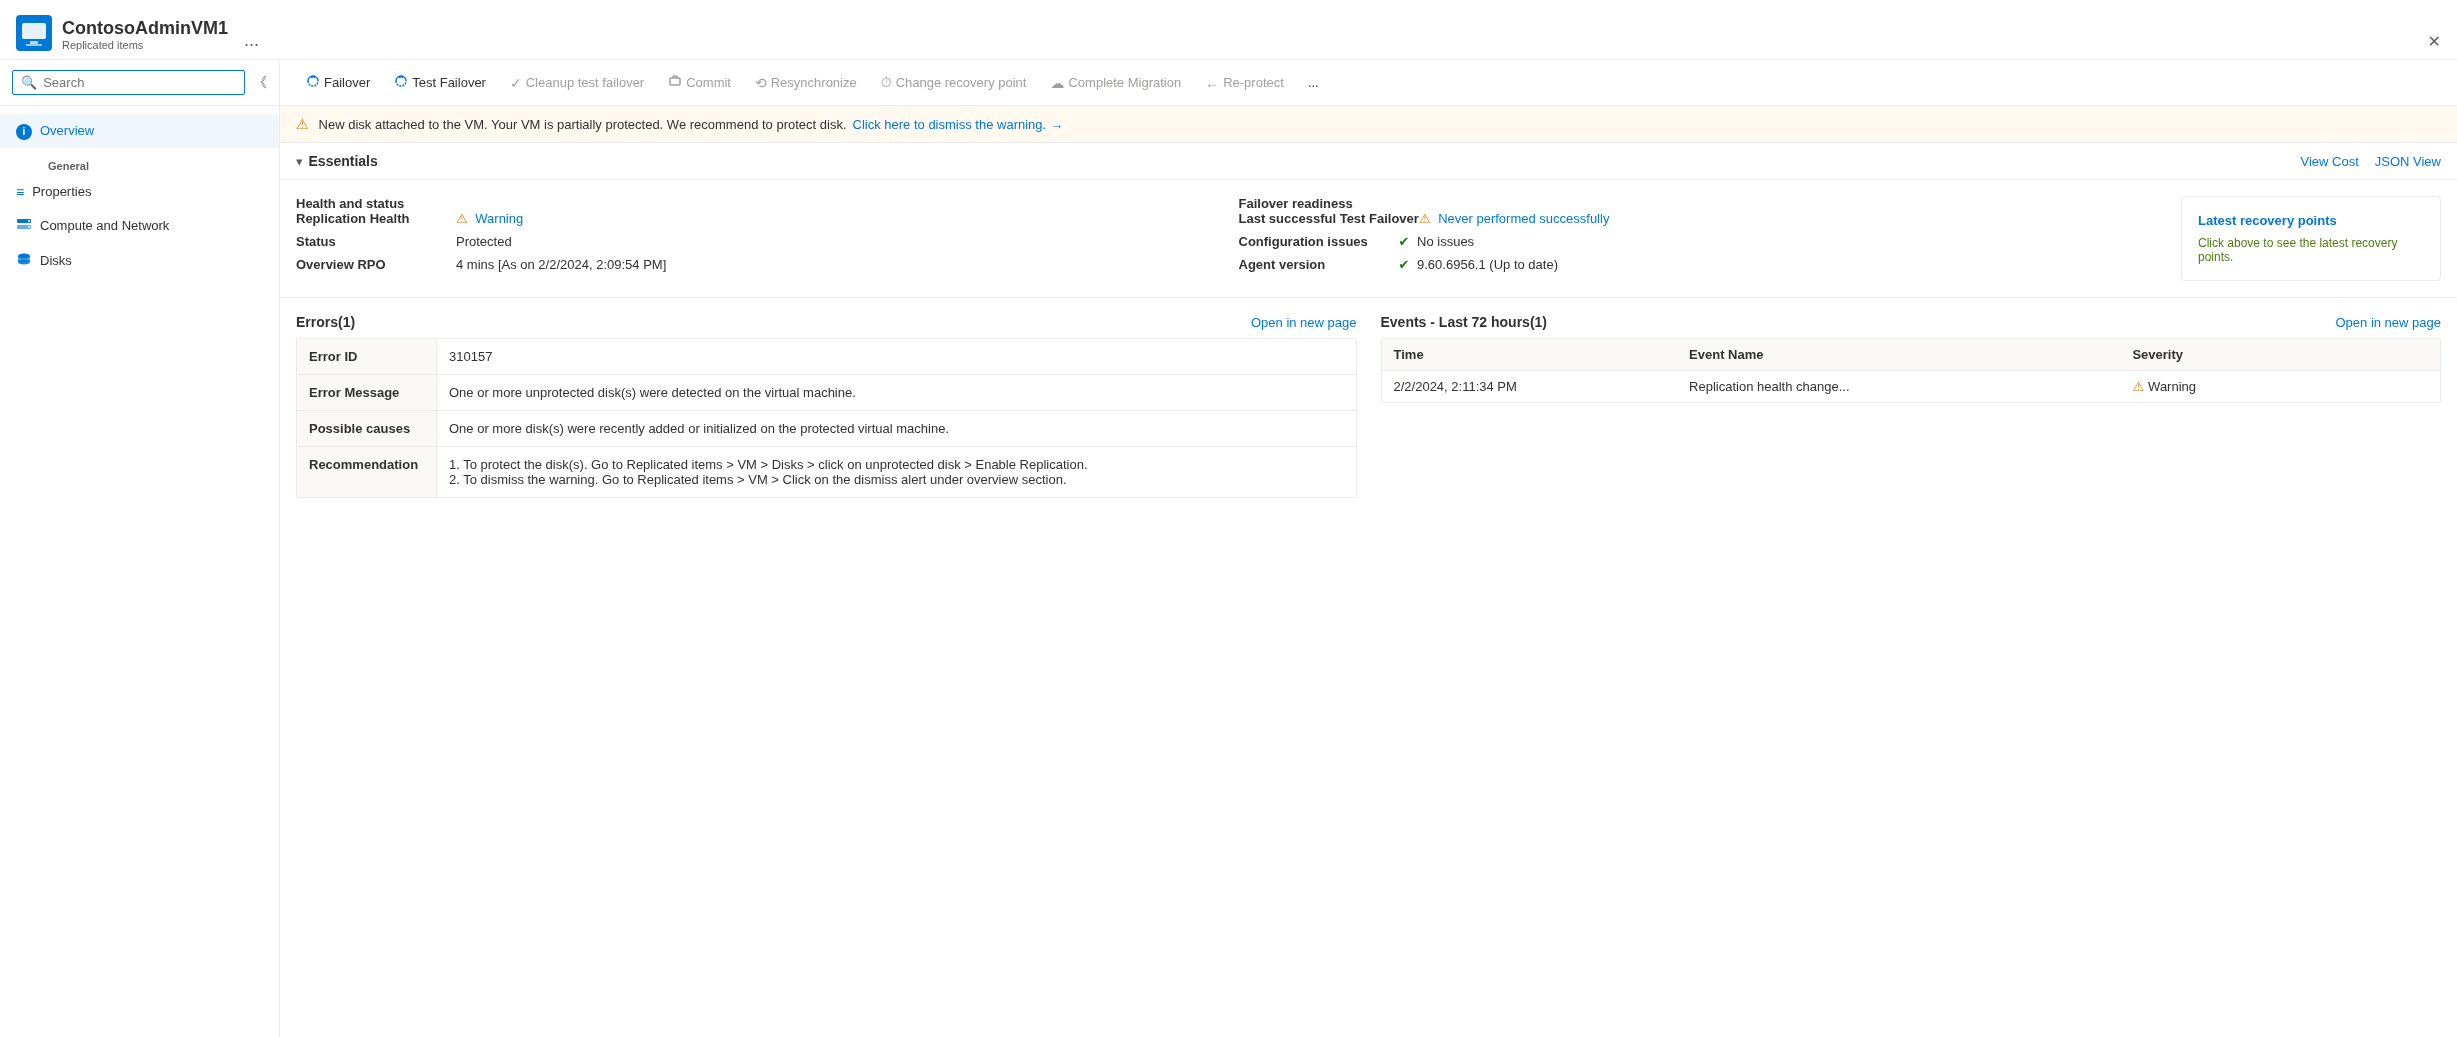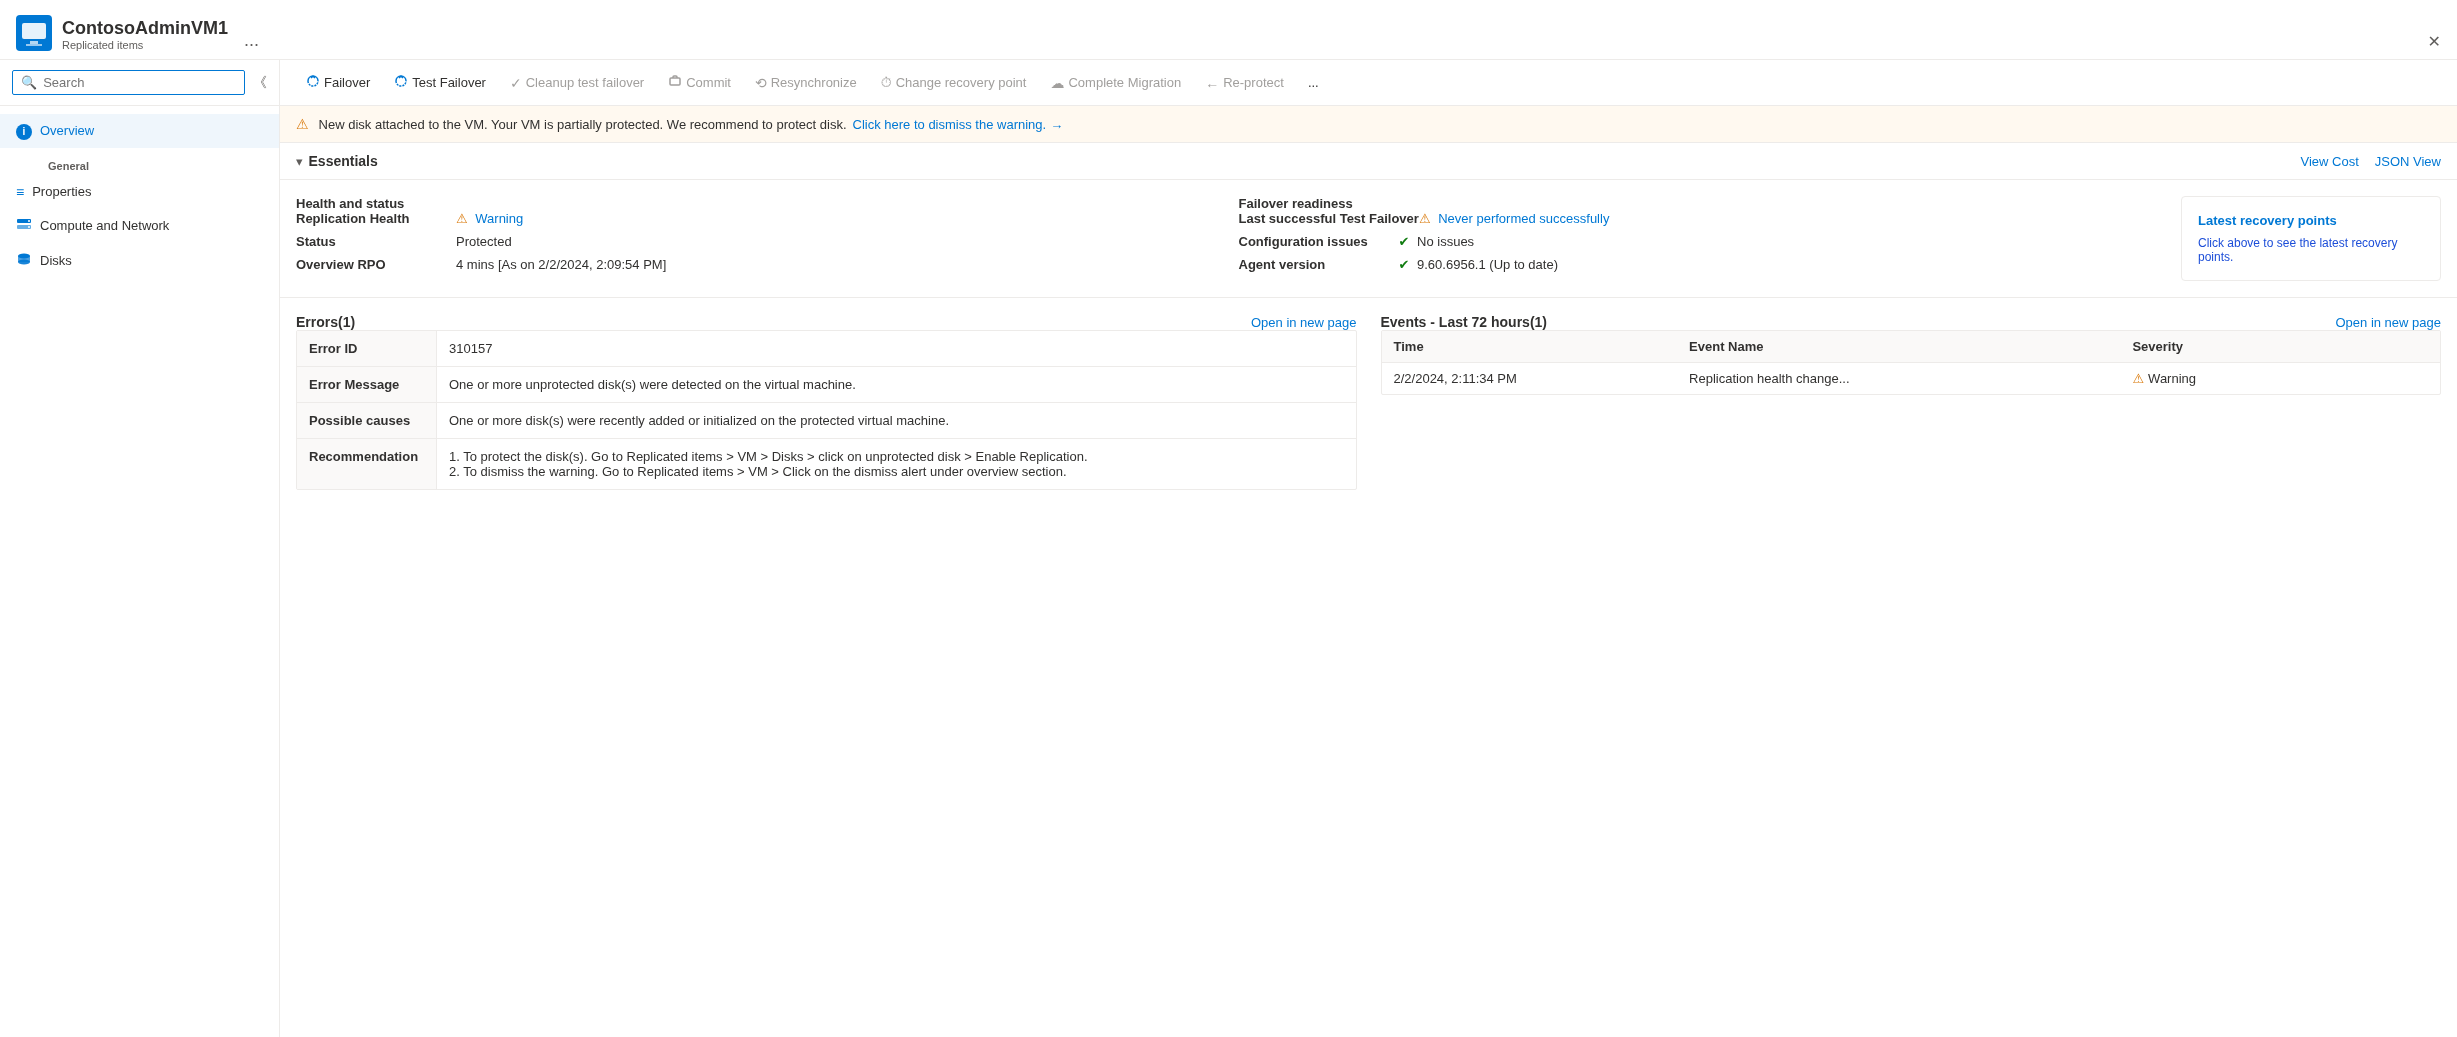--- a/index.html
+++ b/index.html
@@ -63,28 +63,28 @@
     .essentials-col { flex: 1; }
     .essentials-col-title { font-size: 13px; font-weight: 600; color: #323130; }
     .essentials-row { display: flex; margin-bottom: 8px; align-items: flex-start; }
     .essentials-label { font-size: 13px; font-weight: 600; color: #323130; min-width: 160px; }
     .essentials-value { font-size: 13px; color: #323130; }
     .value-link { color: #0078d4; cursor: pointer; }
 
     
     .recovery-box { border: 1px solid #edebe9; border-radius: 4px; padding: 16px; min-width: 220px; max-width: 260px; }
     .recovery-box-title { font-size: 13px; font-weight: 600; color: #0078d4; margin-bottom: 8px; }
-    .recovery-box-text { font-size: 12px; color: #1d4ed8; }
+    .recovery-box-text { font-size: 12px; color: #4d7c0f; }
 
     
     .lower-content { display: flex; flex: 1; overflow: hidden; padding: 16px; gap: 24px; }
 
     
     .errors-section { flex: 1; display: flex; flex-direction: column; min-width: 0; }
-    .section-header { display: flex; align-items: center; }
+    .section-header { display: flex; align-items: center; margin-bottom: 8px; }
     .section-title { font-size: 14px; font-weight: 600; color: #323130; }
     .section-link { margin-left: auto; color: #0078d4; cursor: pointer; font-size: 13px; }
 
     .errors-table { border: 1px solid #edebe9; border-radius: 2px; overflow: hidden; }
     .error-row { display: flex; border-bottom: 1px solid #edebe9; }
     .error-row:last-child { border-bottom: none; }
     .error-label { font-size: 13px; font-weight: 600; color: #323130; padding: 10px 12px; min-width: 140px; background: #faf9f8; border-right: 1px solid #edebe9; }
     .error-value { font-size: 13px; color: #323130; padding: 10px 12px; flex: 1; }
 
     

